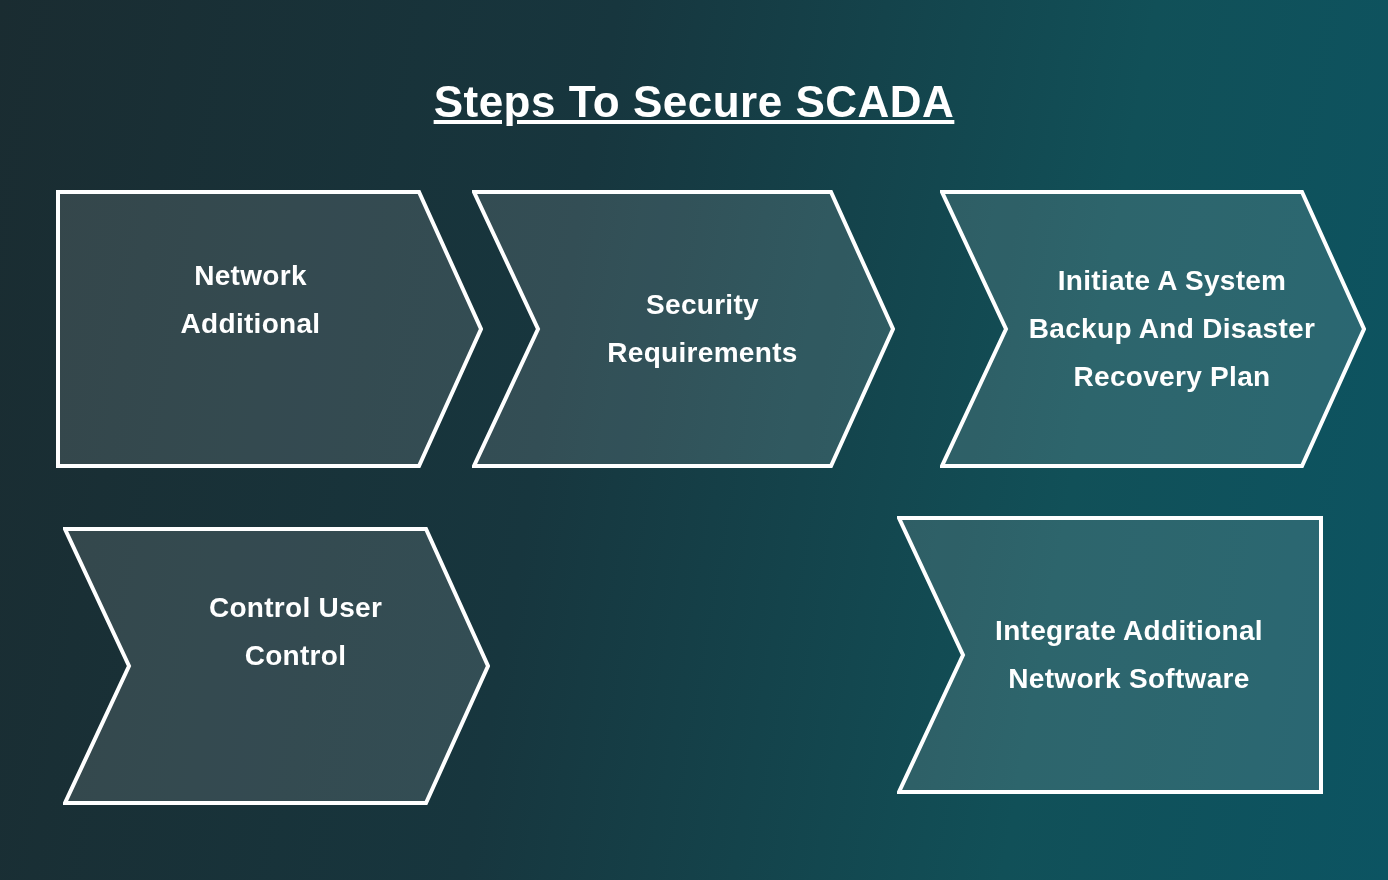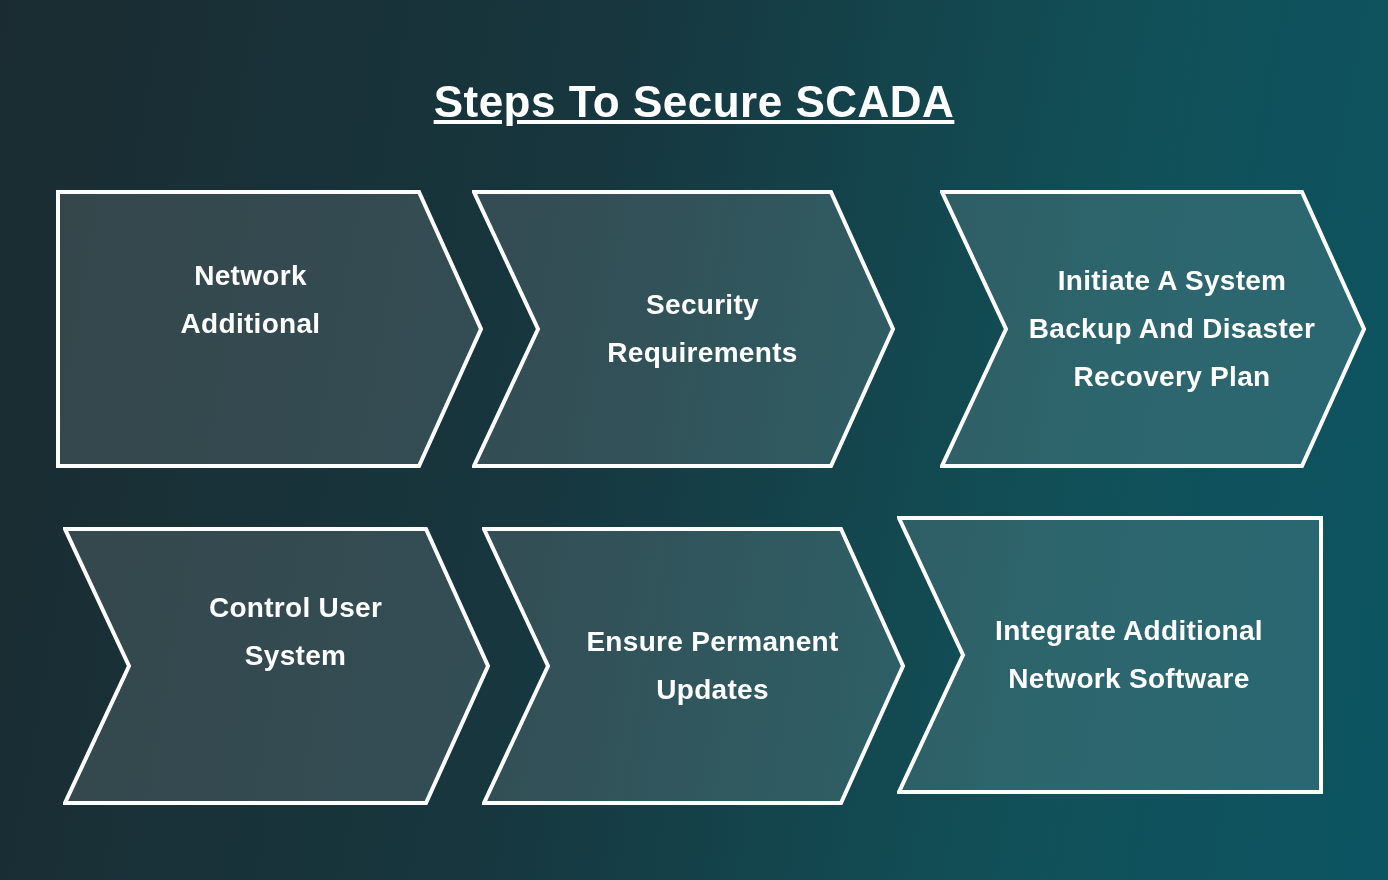--- a/index.html
+++ b/index.html
@@ -83,33 +83,24 @@
       <div class="line">Recovery Plan</div>
     </div>
   </div>
 
   <div class="step" style="left:63px; top:527px; width:427px; height:210px;">
     <svg class="shape" width="427" height="278" viewBox="0 0 427 278" aria-hidden="true">
       <polygon points="2,2 363,2 425,139 363,276 2,276 66,139" stroke="#ffffff" stroke-width="4" stroke-linejoin="miter" fill="rgba(255,255,255,0.12)"></polygon>
     </svg>
     <div class="label pad-left">
       <div class="line">Control User</div>
-      <div class="line">System</div>
+      <div class="line">Control</div>
     </div>
   </div>
 
-  <div class="step" style="left:482px; top:527px; width:423px; height:278px;">
-    <svg class="shape" width="423" height="278" viewBox="0 0 423 278" aria-hidden="true">
-      <polygon points="2,2 359,2 421,139 359,276 2,276 66,139" stroke="#ffffff" stroke-width="4" stroke-linejoin="miter" fill="rgba(255,255,255,0.12)"></polygon>
-    </svg>
-    <div class="label pad-left">
-      <div class="line">Ensure Permanent</div>
-      <div class="line">Updates</div>
-    </div>
-  </div>
 
   <div class="step" style="left:897px; top:516px; width:426px; height:278px;">
     <svg class="shape" width="426" height="278" viewBox="0 0 426 278" aria-hidden="true">
       <polygon points="2,2 424,2 424,276 2,276 66,139" stroke="#ffffff" stroke-width="4" stroke-linejoin="miter" fill="rgba(255,255,255,0.12)"></polygon>
     </svg>
     <div class="label pad-left">
       <div class="line">Integrate Additional</div>
       <div class="line">Network Software</div>
     </div>
   </div>

